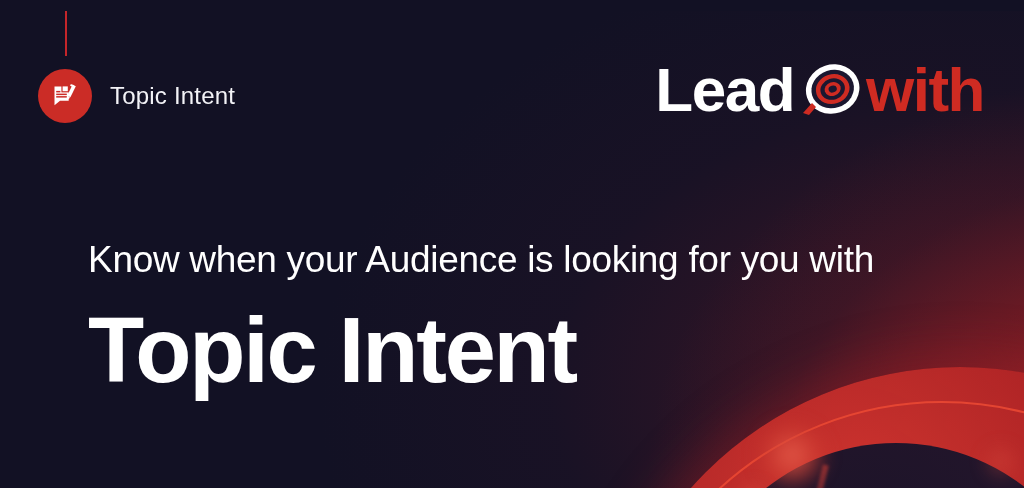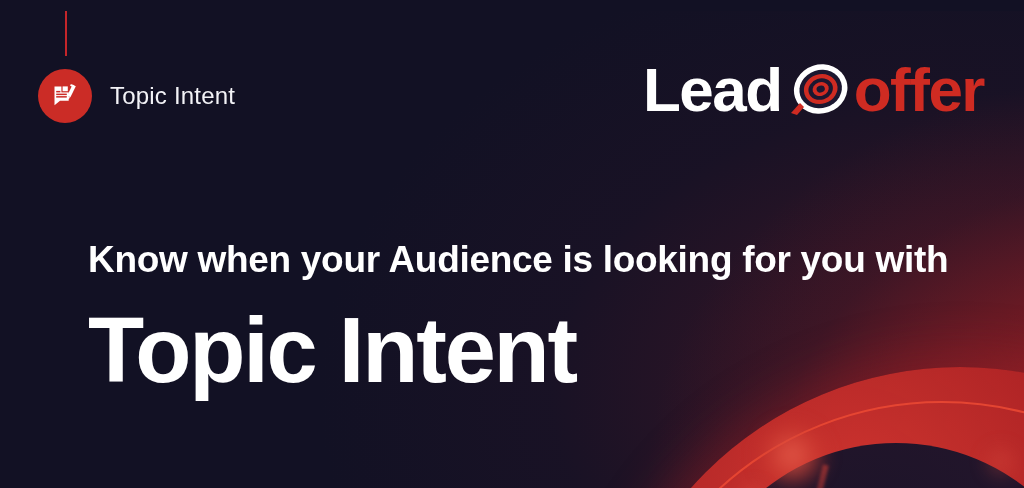--- a/index.html
+++ b/index.html
@@ -156,21 +156,21 @@
   
   .copy {
     position:absolute;
     left:88px; top:228px;
     width:910px;
     z-index:5;
   }
   .subhead {
     color:#ffffff;
     font-size:37px;
-    font-weight:700;
+    font-weight:400;
     line-height:1.12;
     letter-spacing:-0.3px;
     white-space:nowrap;
   }
   .headline {
     color:#ffffff;
     font-size:92px;
     font-weight:700;
     line-height:1.06;
     letter-spacing:-2.2px;
@@ -238,21 +238,21 @@
           <ellipse cx="35" cy="30" rx="27" ry="24.5" fill="#ffffff"></ellipse>
           <ellipse cx="35" cy="30" rx="21.5" ry="19" fill="#1b1730"></ellipse>
           <ellipse cx="35" cy="30" rx="17" ry="14.8" fill="#cf2b22"></ellipse>
           <ellipse cx="35" cy="30" rx="12.4" ry="10.6" fill="#1b1730"></ellipse>
           <ellipse cx="35" cy="30" rx="8.2" ry="6.8" fill="#cf2b22"></ellipse>
           <ellipse cx="35" cy="30" rx="4.2" ry="3.4" fill="#1b1730"></ellipse>
         </g>
         <path d="M14 44 L5 54 L11 56 L18 48 Z" fill="#cf2b22"></path>
       </svg>
     </span>
-    <span class="brand-nion">offer</span>
+    <span class="brand-nion">with</span>
   </div>
 
   <div class="copy">
     <div class="subhead">Know when your Audience is looking for you with</div>
     <div class="headline">Topic Intent</div>
   </div>
 
   <div class="body-clip">
     <span>and offer</span>
   </div>

